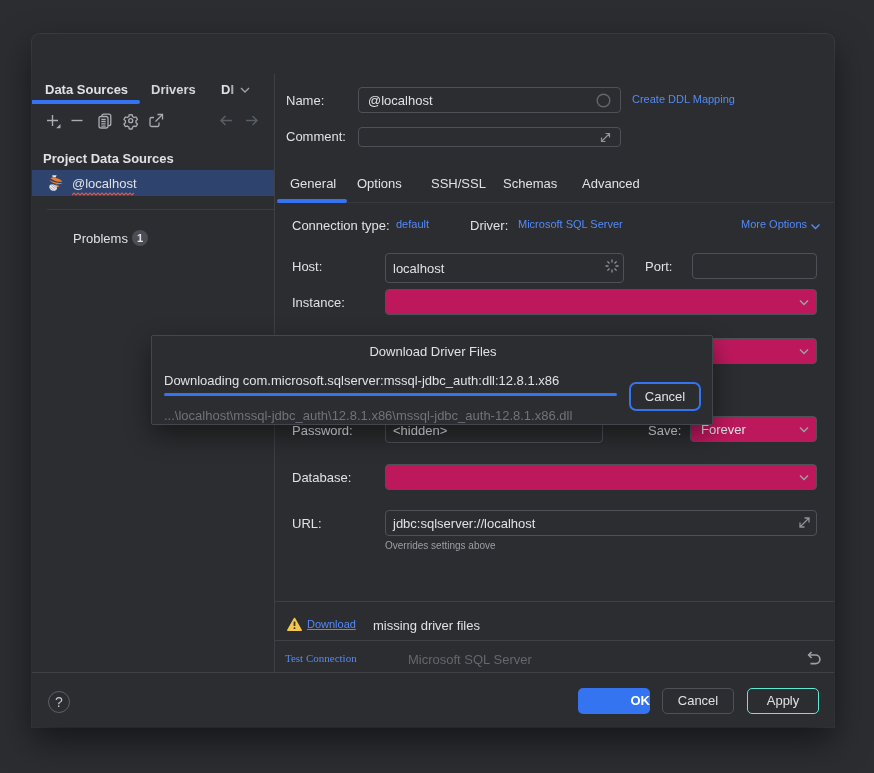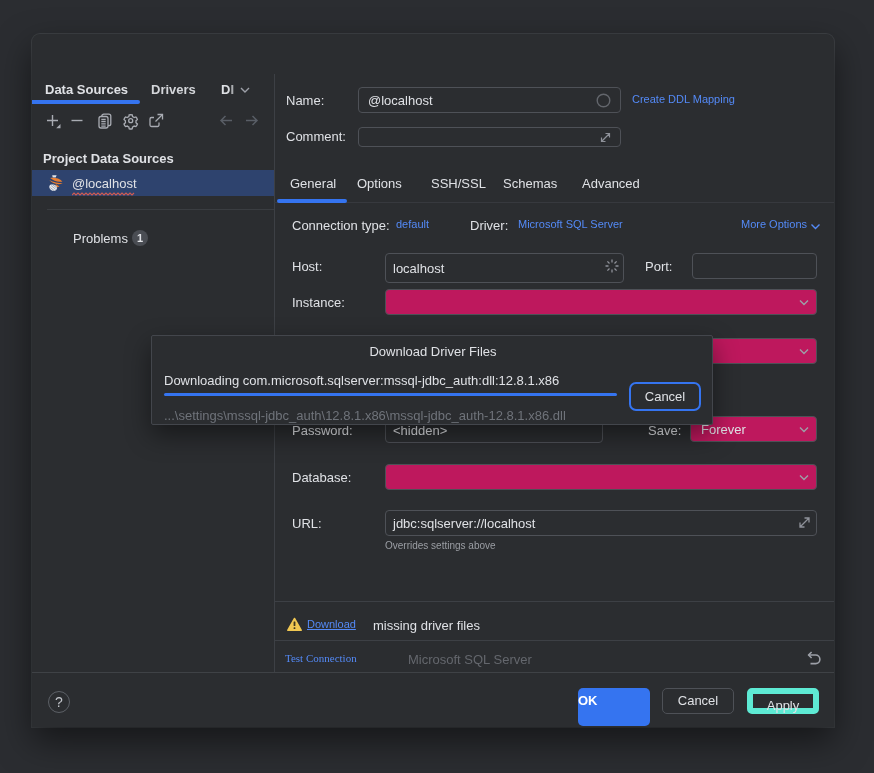--- a/index.html
+++ b/index.html
@@ -180,24 +180,24 @@
 
   <div class="abs link" style="left:253px; top:651px; top:618px;font-family:Liberation Serif, serif;">Test Connection</div>
   <div class="abs lbl" style="left:376px; top:618px; color:#64676d;">Microsoft SQL Server</div>
   <svg class="abs" style="left:774px; top:617px;" width="15" height="15" viewBox="0 0 15 15">
     <path d="M2.8 4 H9.6 a4.3 4.3 0 0 1 0 8.6 H4.5" stroke="#9da0a8" stroke-width="1.6" fill="none"></path>
     <path d="M5.6 1 L2.5 4 L5.6 7" stroke="#9da0a8" stroke-width="1.6" fill="none" stroke-linejoin="round"></path>
   </svg>
 
   <div class="sep" style="left:0; top:638px; width:802px; background:#3f4246;"></div>
   <div class="abs" style="left:16px; top:657px; width:22px; height:22px; border-radius:50%; border:1px solid #5c6066; color:#c2c5ca; font-size:14px; text-align:center; line-height:20px;">?</div>
-  <div class="abs" style="left:546px; top:654px; width:72px; height:38px; background:#3574f0; border-radius:5px; color:#fff; font-size:13px; font-weight:bold; text-align:left; line-height:26px;">OK</div>
+  <div class="abs" style="left:546px; top:654px; width:72px; height:26px; background:#3574f0; border-radius:5px; color:#fff; font-size:13px; font-weight:bold; text-align:right; line-height:26px;">OK</div>
   <div class="abs" style="left:630px; top:654px; width:72px; height:26px; border:1px solid #4e5157; border-radius:5px; color:#dfe1e5; font-size:13px; text-align:center; line-height:24px;">Cancel</div>
-  <div class="abs" style="left:715px; top:654px; width:72px; height:26px; border:6px solid #5eead4; border-radius:5px; color:#dfe1e5; font-size:13px; text-align:center; line-height:24px;">Apply</div>
+  <div class="abs" style="left:715px; top:654px; width:72px; height:26px; border:1px solid #5eead4; border-radius:5px; color:#dfe1e5; font-size:13px; text-align:center; line-height:24px;">Apply</div>
 </div>
 
 <div class="abs" style="left:151px; top:335px; width:562px; height:90px; background:#2b2d30; border:1px solid #43464c; border-radius:2px; box-shadow:0 10px 26px rgba(0,0,0,.45); z-index:10;">
   <div class="abs" style="left:0; top:8px; width:562px; text-align:center; font-size:13px; color:#dfe1e5;">Download Driver Files</div>
   <div class="abs" style="left:12px; top:37px; font-size:13px; color:#dfe1e5; white-space:nowrap;">Downloading com.microsoft.sqlserver:mssql-jdbc_auth:dll:12.8.1.x86</div>
   <div class="abs" style="left:12px; top:57px; width:453px; height:3px; background:#3574f0; border-radius:2px;"></div>
-  <div class="abs" style="left:12px; top:72px; font-size:13px; color:#6f737a; white-space:nowrap;">...\settings\mssql-jdbc_auth\12.8.1.x86\mssql-jdbc_auth-12.8.1.x86.dll</div>
+  <div class="abs" style="left:12px; top:72px; font-size:13px; color:#6f737a; white-space:nowrap;">...\localhost\mssql-jdbc_auth\12.8.1.x86\mssql-jdbc_auth-12.8.1.x86.dll</div>
   <div class="abs" style="left:477px; top:46px; width:72px; height:29px; border:2px solid #3574f0; border-radius:7px; color:#dfe1e5; font-size:13px; text-align:center; line-height:25px;">Cancel</div>
 </div>
 
 </body></html>

